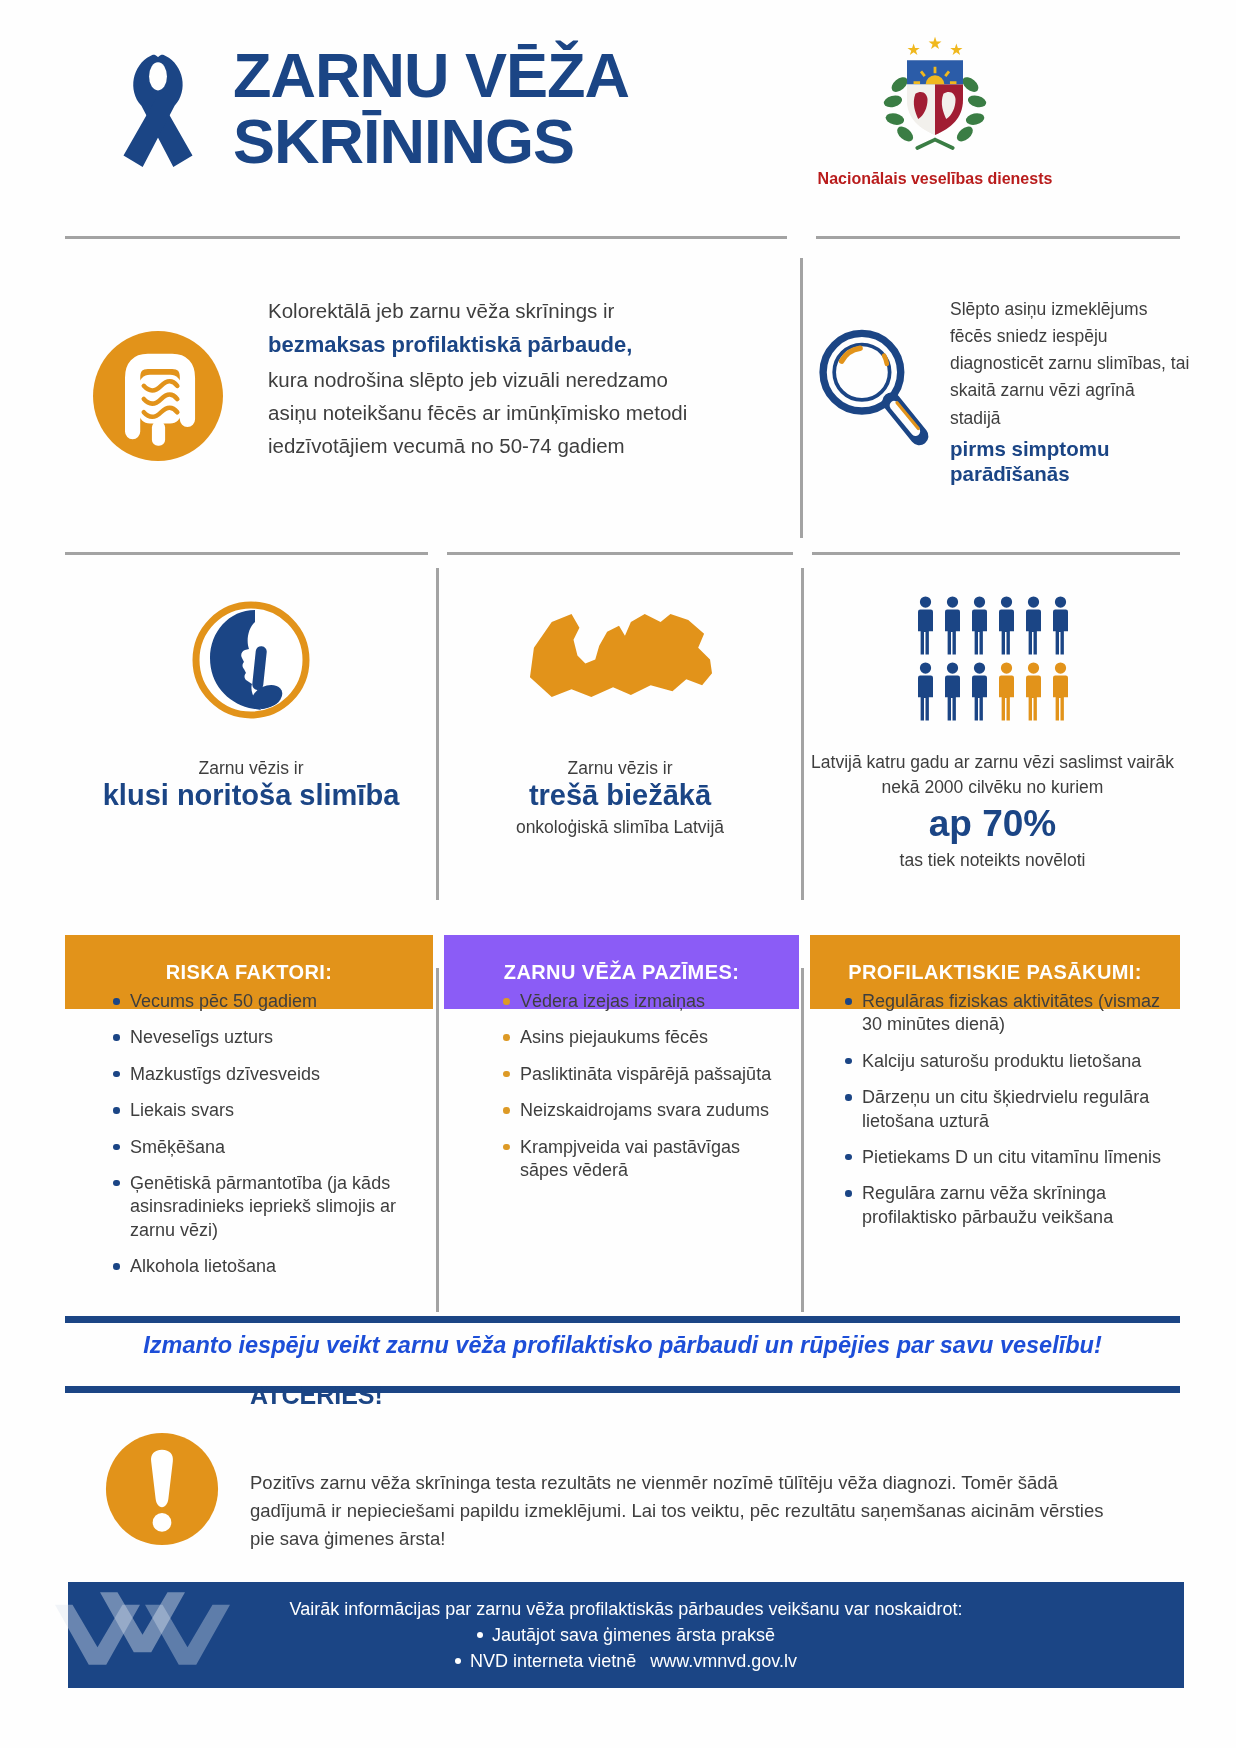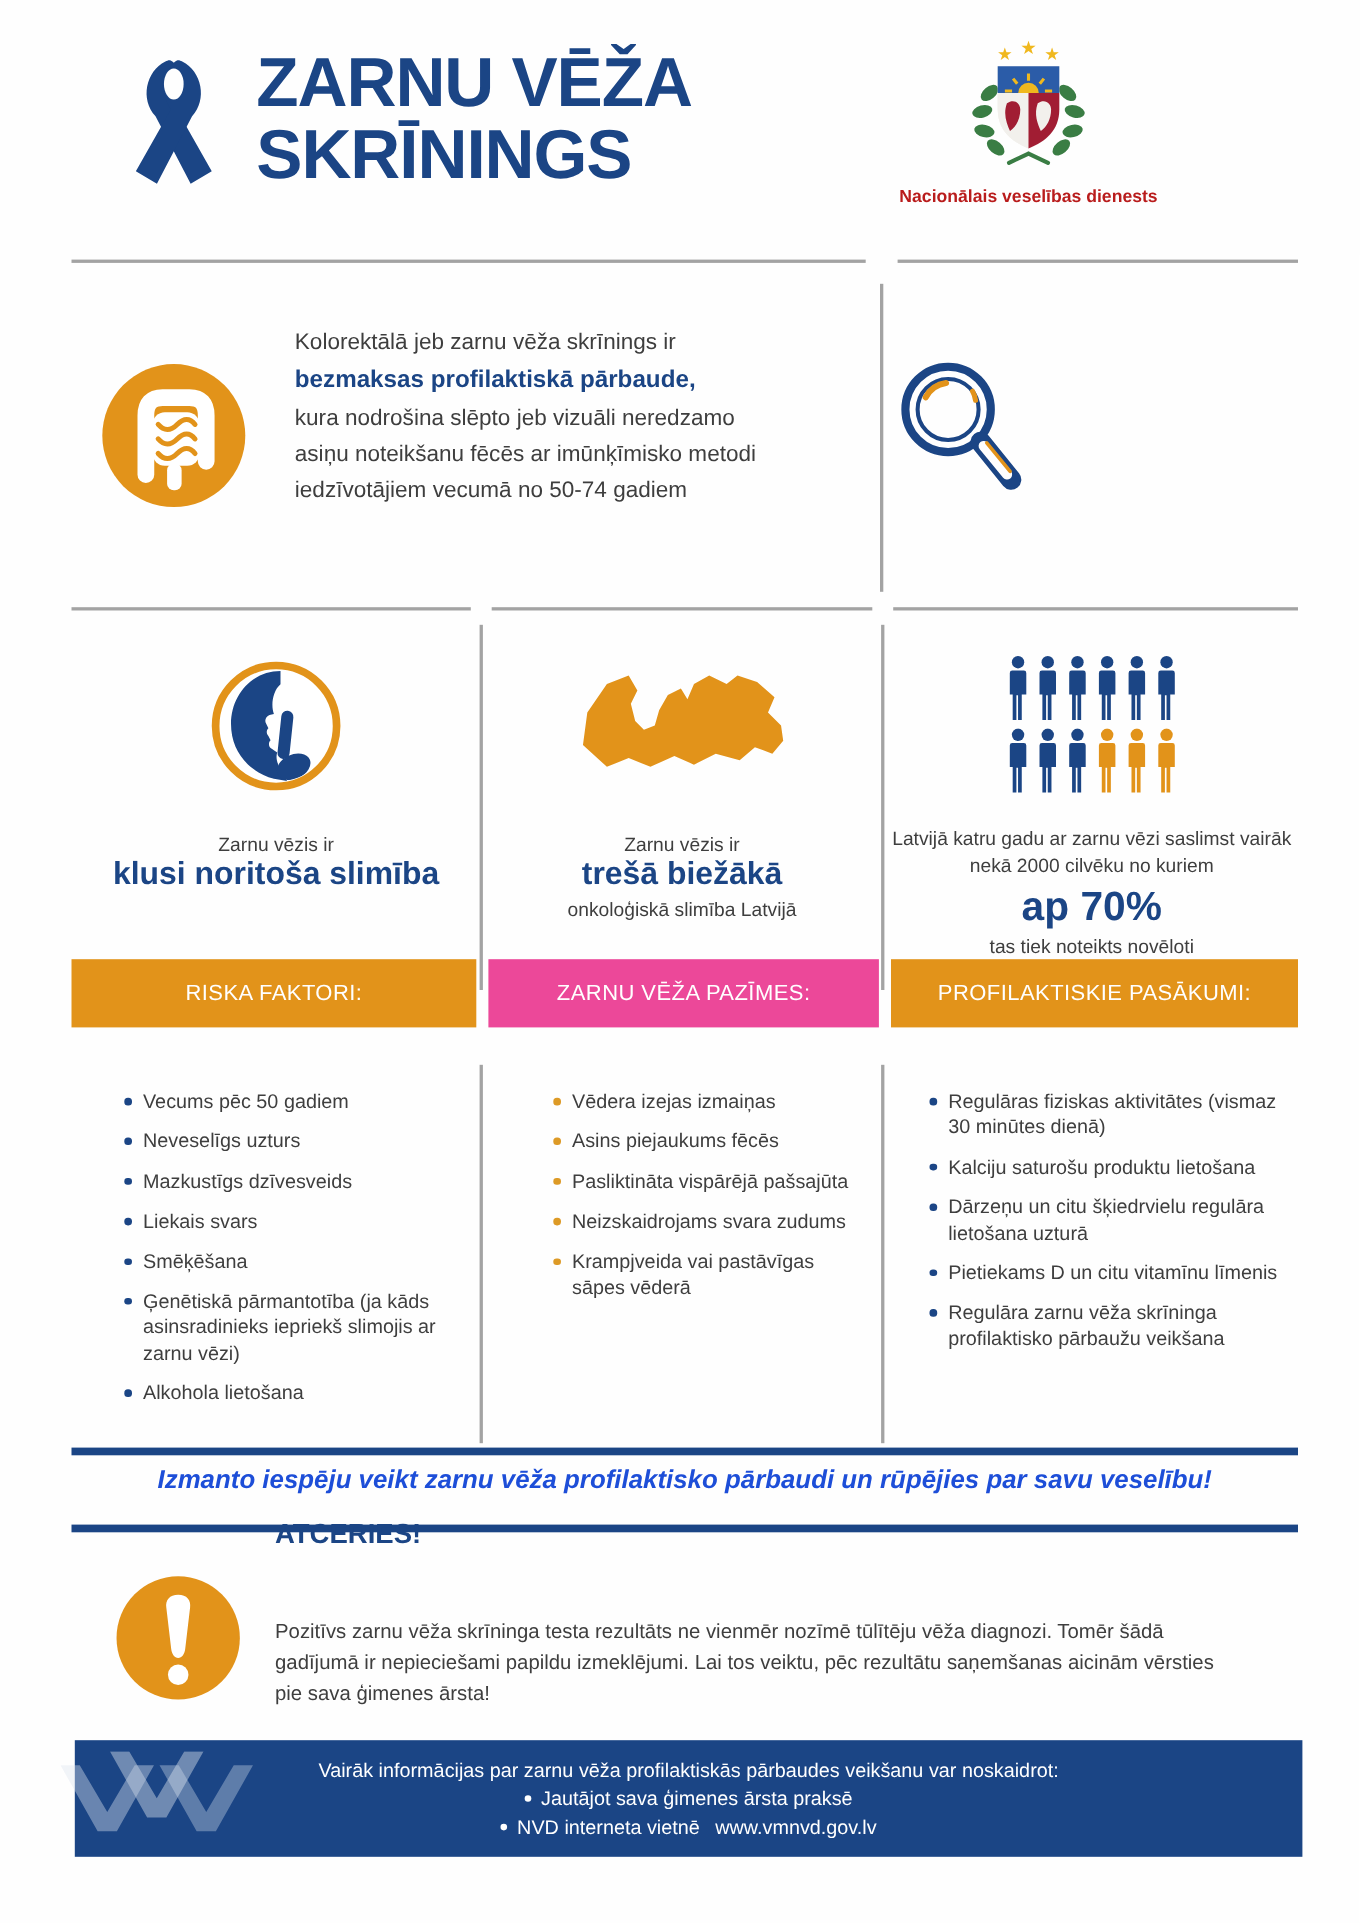--- a/index.html
+++ b/index.html
@@ -46,24 +46,24 @@
   #s2c2 .s2icon{margin-top:48px;height:150px;}
   #s2c3 .s2icon{margin-top:36px;height:140px;}
   .people-row{display:flex;justify-content:center;gap:4px;}
   .people-row + .people-row{margin-top:6px;}
   .s2-pre{font-size:17.5px;}
   .s2-hl{font-size:29px;font-weight:800;color:#1b4585;line-height:1.15;}
   #s2c3 .s2-hl{font-size:37px;margin-top:2px;}
   .s2-post{font-size:17.5px;line-height:1.32;margin-top:4px;}
   #s2c3 .s2-pre{margin-top:14px;line-height:1.45;}
   
-  .bar{position:absolute;top:872px;height:62px;display:flex;align-items:center;
-       justify-content:center;color:#fff;font-weight:400;font-size:20px;letter-spacing:.4px;}
+  .bar{position:absolute;top:935px;height:74px;display:flex;align-items:center;
+       justify-content:center;color:#fff;font-weight:700;font-size:20px;letter-spacing:.4px;}
   .bar.orange{background:#e2931a;}
-  .bar.navy{background:#ec4899;}
+  .bar.navy{background:#8b5cf6;}
   #bar1{left:65px;width:368px;}
   #bar2{left:444px;width:355px;}
   #bar3{left:810px;width:370px;}
   
   .list{position:absolute;top:990px;}
   #list1{left:113px;width:300px;}
   #list2{left:503px;width:290px;}
   #list3{left:845px;width:330px;}
   .list ul{list-style:none;margin:0;padding:0;}
   .list li{position:relative;padding-left:17px;font-size:18px;line-height:1.3;margin-bottom:13px;}
@@ -170,20 +170,24 @@
       <circle cx="54" cy="54" r="42" fill="none" stroke="#1b4585" stroke-width="8"></circle>
       <circle cx="54" cy="54" r="30" fill="none" stroke="#1b4585" stroke-width="4"></circle>
       <path d="M32,42 A27,27 0 0 1 52,28" fill="none" stroke="#e2931a" stroke-width="6" stroke-linecap="round"></path>
       <path d="M78,36 a27,27 0 0 1 3,9" fill="none" stroke="#e2931a" stroke-width="5" stroke-linecap="round"></path>
       <line x1="86" y1="86" x2="116" y2="123" stroke="#1b4585" stroke-width="20" stroke-linecap="round"></line>
       <line x1="89" y1="90" x2="112" y2="118" stroke="#fefefe" stroke-width="10" stroke-linecap="round"></line>
       <line x1="92" y1="87" x2="115" y2="115" stroke="#e2931a" stroke-width="3.5" stroke-linecap="round"></line>
     </svg>
   </div>
 
+  <div class="intro-right-text">
+    <span>Slēpto asiņu izmeklējums fēcēs sniedz iespēju diagnosticēt zarnu slimības, tai skaitā zarnu vēzi agrīnā stadijā</span>
+    <span class="hl">pirms simptomu parādīšanās</span>
+  </div>
 
   <div class="s2col" id="s2c1">
     <div class="s2icon">
       <svg width="120" height="120" viewBox="0 0 120 120">
         <defs>
             <clipPath id="hc">
               <circle cx="60" cy="60" r="51"></circle>
             </clipPath>
           </defs>
         <circle cx="60" cy="60" r="55" fill="#fff" stroke="#e2931a" stroke-width="7"></circle>

